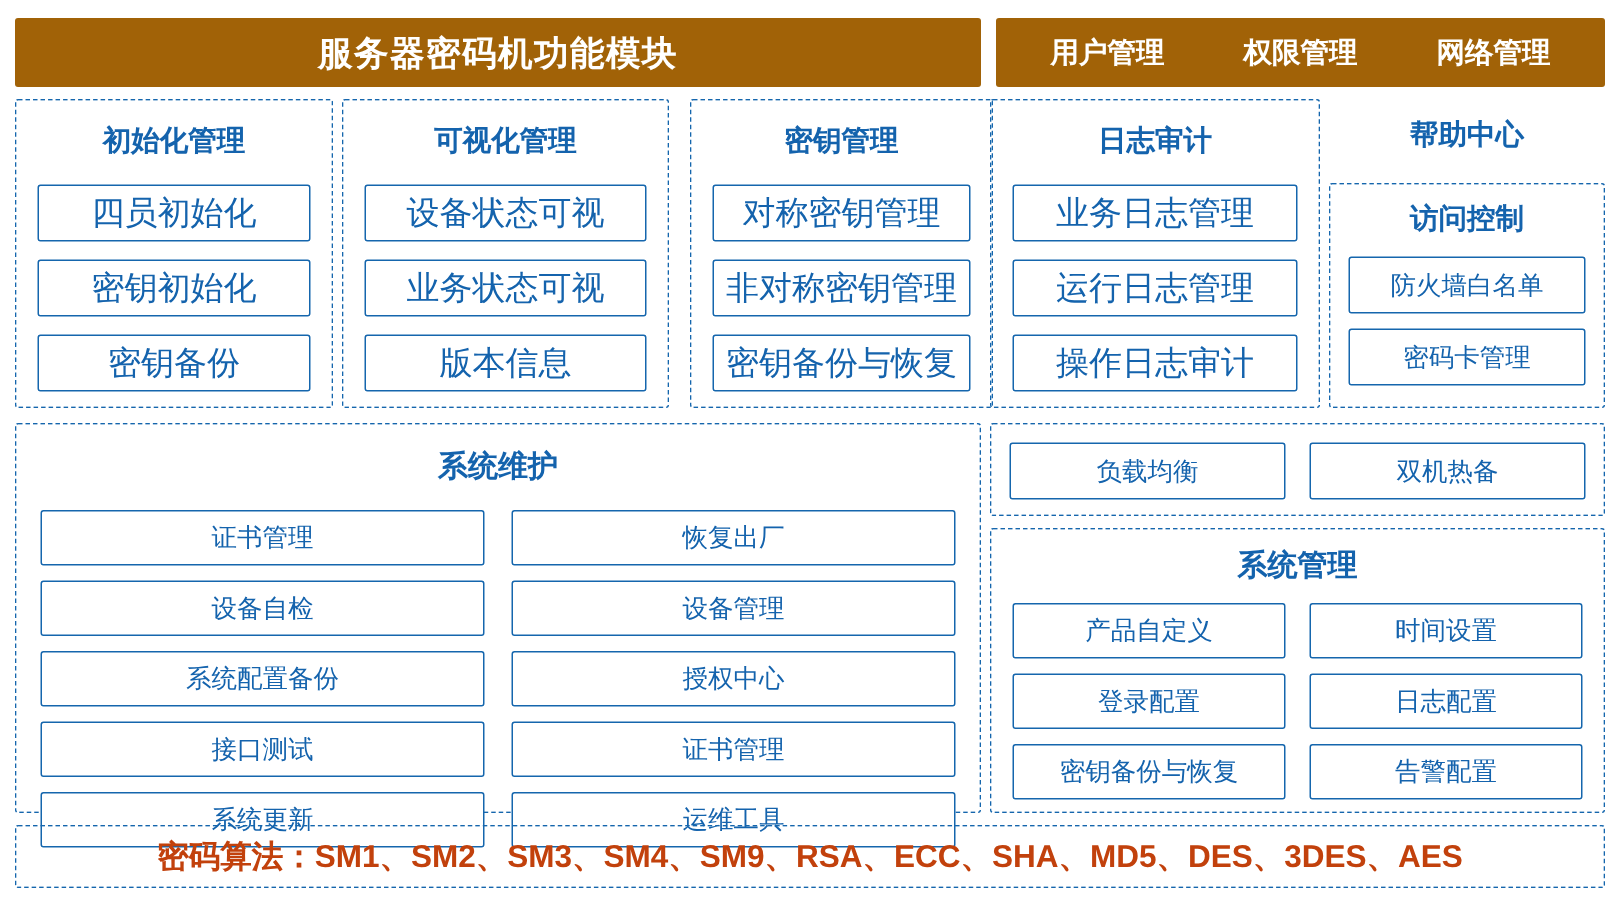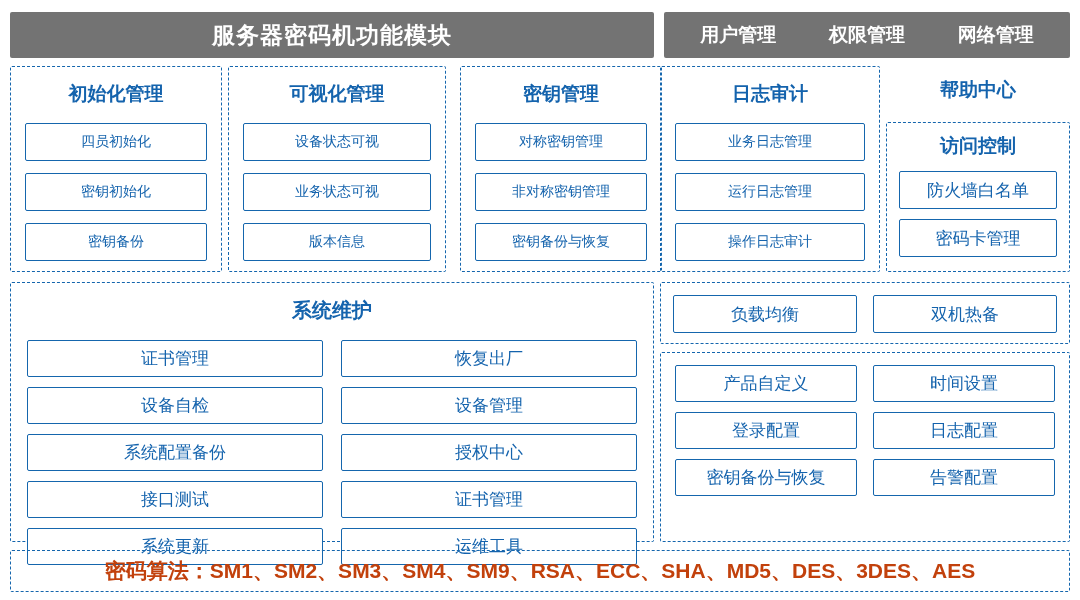--- a/index.html
+++ b/index.html
@@ -17,21 +17,21 @@
   .page {
     position: relative;
     width: 1080px;
     height: 600px;
     box-sizing: border-box;
     padding: 8px 10px 6px 10px;
   }
 
   
   .hdr-bar {
-    background: #737373;
+    background: #a16207;
     color: #ffffff;
     font-weight: bold;
     display: flex;
     align-items: center;
     justify-content: center;
     border-radius: 2px;
   }
   .dash {
     border: 1.6px dashed #1566ad;
     box-sizing: border-box;
@@ -85,21 +85,21 @@
   .g-vis   { position: absolute; left: 228px; top: 66px; width: 218px; height: 206px; }
   .g-key   { position: absolute; left: 460px; top: 66px; width: 202px; height: 206px; }
   .g-log   { position: absolute; left: 660px; top: 66px; width: 220px; height: 206px; }
 
   .g-init .grp-title, .g-vis .grp-title, .g-key .grp-title, .g-log .grp-title {
     font-size: 19px;
     margin-top: 14px;
   }
   .g-init .cell, .g-vis .cell, .g-key .cell, .g-log .cell {
     height: 38px;
-    font-size: 14px;
+    font-size: 22px;
     margin: 0 14px 12px 14px;
   }
   .g-init .stack, .g-vis .stack, .g-key .stack, .g-log .stack { margin-top: 16px; }
 
   
   .help-center {
     position: absolute;
     left: 886px;
     top: 66px;
     width: 184px;
@@ -243,20 +243,21 @@
       <div class="cell">运维工具</div>
     </div>
   </div>
 
   <div class="dash lb-row">
     <div class="cell">负载均衡</div>
     <div class="cell">双机热备</div>
   </div>
 
   <div class="dash g-sys">
+    <div class="grp-title">系统管理</div>
     <div class="sys-grid">
       <div class="cell">产品自定义</div>
       <div class="cell">时间设置</div>
       <div class="cell">登录配置</div>
       <div class="cell">日志配置</div>
       <div class="cell">密钥备份与恢复</div>
       <div class="cell">告警配置</div>
     </div>
   </div>
 

